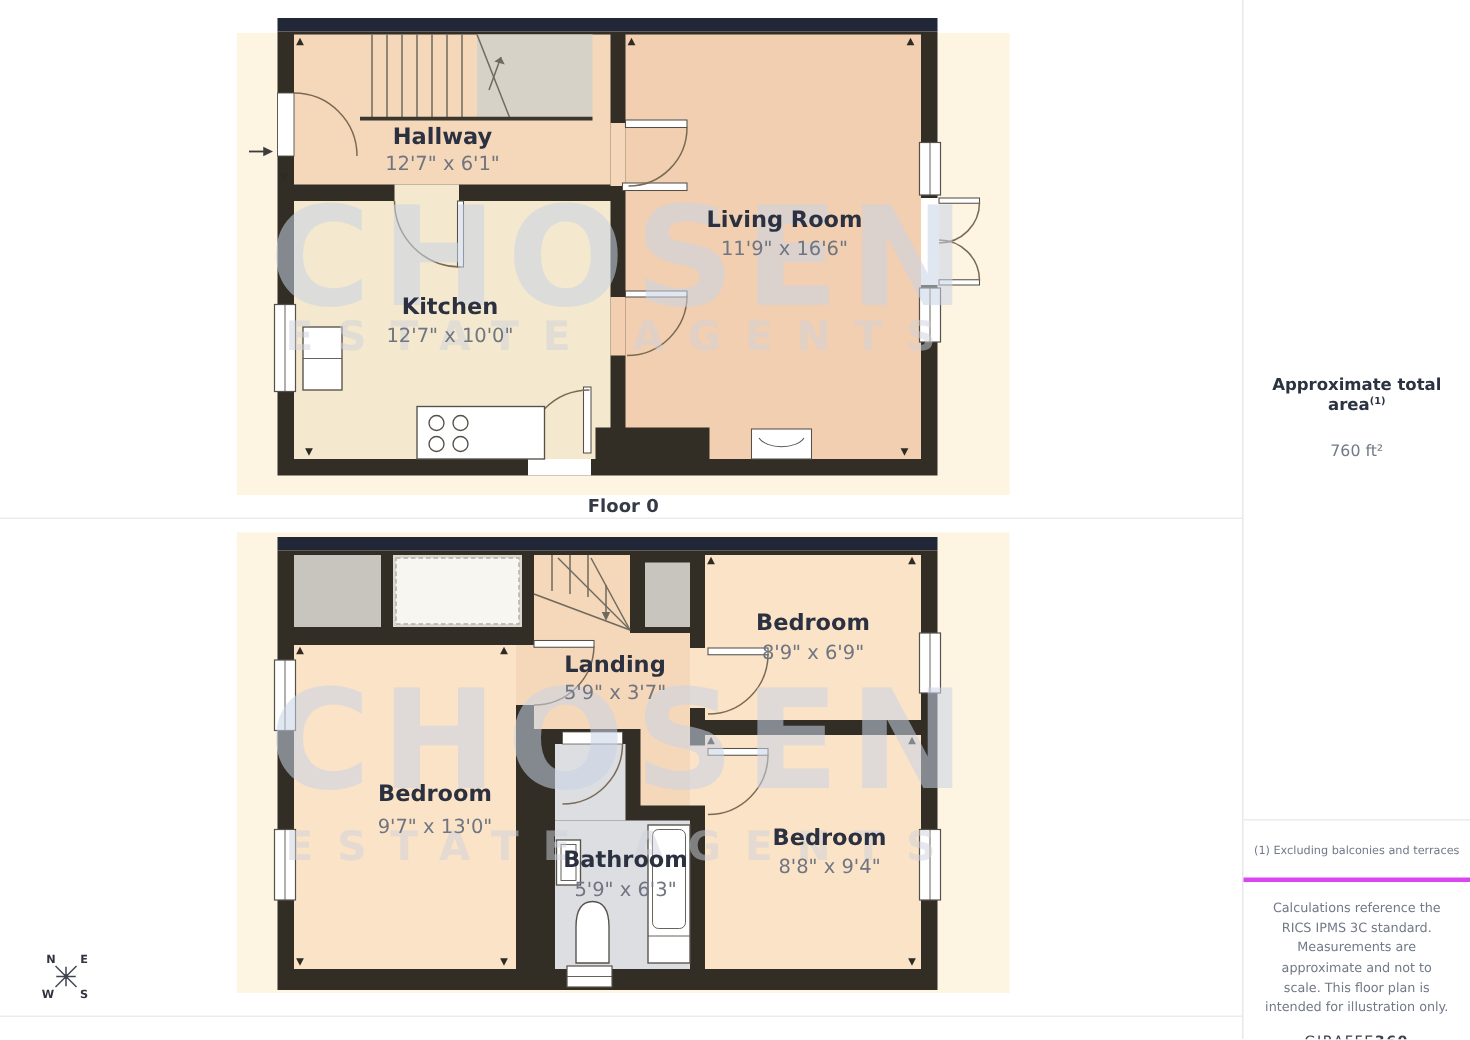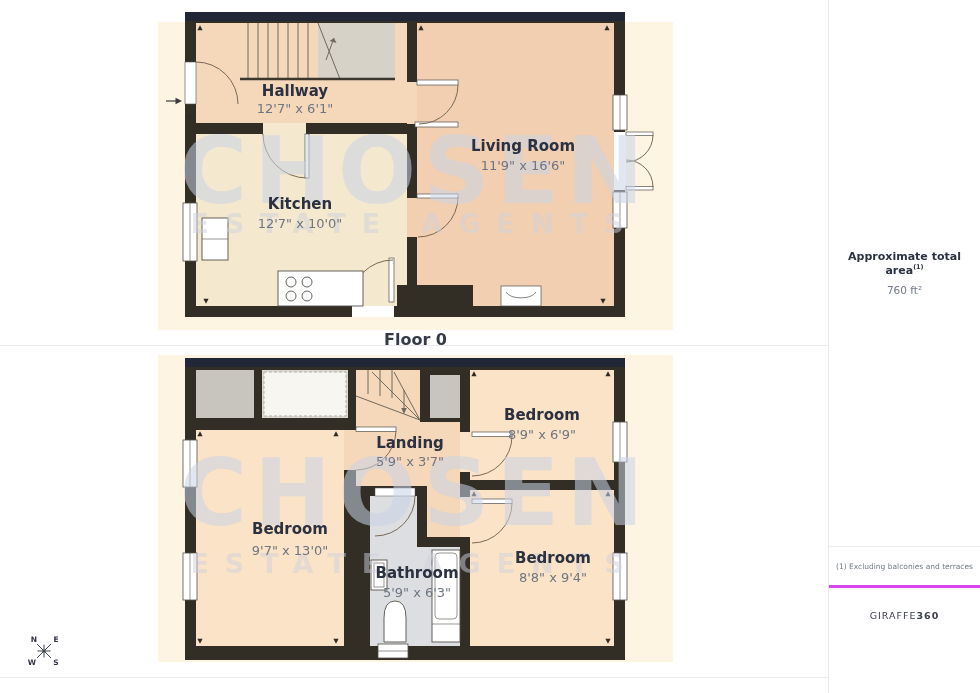--- a/index.html
+++ b/index.html
@@ -10,32 +10,32 @@
   #cream1{left:158px;top:355px;width:515px;height:307px;}
   svg{position:absolute;overflow:visible;}
   #fp0{left:158px;top:12px;}
   #fp1{left:158px;top:352px;}
   svg text{font-family:"DejaVu Sans","Liberation Sans",sans-serif;}
   .room-name{font-weight:bold;font-size:15px;fill:#2b3140;}
   .room-dims{font-size:13px;fill:#6f7582;}
   .wm1{font-weight:bold;font-size:92px;letter-spacing:7px;fill:rgba(201,211,229,0.55);}
   .wm2{font-weight:bold;font-size:27px;letter-spacing:16px;fill:rgba(205,210,219,0.50);}
   .floor-label{position:absolute;left:158px;width:515px;text-align:center;
-               font-size:16px;font-weight:bold;color:#353b46;}
+               font-size:12px;font-weight:bold;color:#353b46;}
   #floor0-label{top:330px;}
   #floor1-label{top:663px;}
   .divider{position:absolute;background:#ececee;}
   #divider-mid{left:0;top:345px;width:828px;height:1px;}
   #divider-bottom{left:0;top:677px;width:980px;height:1px;}
   .panel{position:absolute;left:828px;top:0;width:152px;height:693px;
          background:#ffffff;border-left:1px solid #e8e8ea;box-sizing:border-box;color:#727987;}
   .area-block{position:absolute;top:250px;left:0;width:100%;text-align:center;}
   .area-title{font-size:11px;font-weight:bold;color:#2b3240;}
   .area-title sup{font-size:6.5px;}
-  .area-value{margin-top:7px;font-size:10.5px;color:#727987;}
+  .area-value{margin-top:18px;font-size:10.5px;color:#727987;}
   .footnote{position:absolute;top:546px;left:0;width:100%;height:42px;
             border-top:1px solid #ececee;border-bottom:3px solid #d946ef;box-sizing:border-box;
             display:flex;align-items:center;justify-content:center;
             font-size:7.5px;color:#727987;white-space:nowrap;}
   .disclaimer{position:absolute;top:588px;left:0;width:100%;height:89px;box-sizing:border-box;
               padding:12px 13px 0;text-align:center;font-size:8.5px;line-height:1.55;color:#727987;}
   .brand{margin-top:9px;font-size:9.5px;letter-spacing:1px;color:#3a3f4a;}
   .brand .b360{font-weight:bold;}
   #compass{left:24px;top:632px;}
   .compass-label{font-size:7.5px;font-weight:bold;fill:#2f3440;}
@@ -253,20 +253,21 @@
   <div class="divider" id="divider-mid"></div>
   <div class="divider" id="divider-bottom"></div>
 
   <aside class="panel">
     <div class="area-block">
       <div class="area-title"><span>Approximate total area</span><sup>(1)</sup></div>
       <div class="area-value">760 ft²</div>
     </div>
     <div class="footnote">(1) Excluding balconies and terraces</div>
     <div class="disclaimer">
+      <div>Calculations reference the RICS IPMS 3C standard. Measurements are approximate and not to scale. This floor plan is intended for illustration only.</div>
       <div class="brand"><span>GIRAFFE</span><span class="b360">360</span></div>
     </div>
   </aside>
 
   <svg id="compass" width="44" height="42" viewBox="0 0 44 42">
     <g stroke="#3f4450" stroke-width="1">
       <line x1="13" y1="12" x2="27" y2="26"></line>
       <line x1="27" y1="12" x2="13" y2="26"></line>
       <line x1="20" y1="12.5" x2="20" y2="25.5"></line>
       <line x1="13.5" y1="19" x2="26.5" y2="19"></line>

